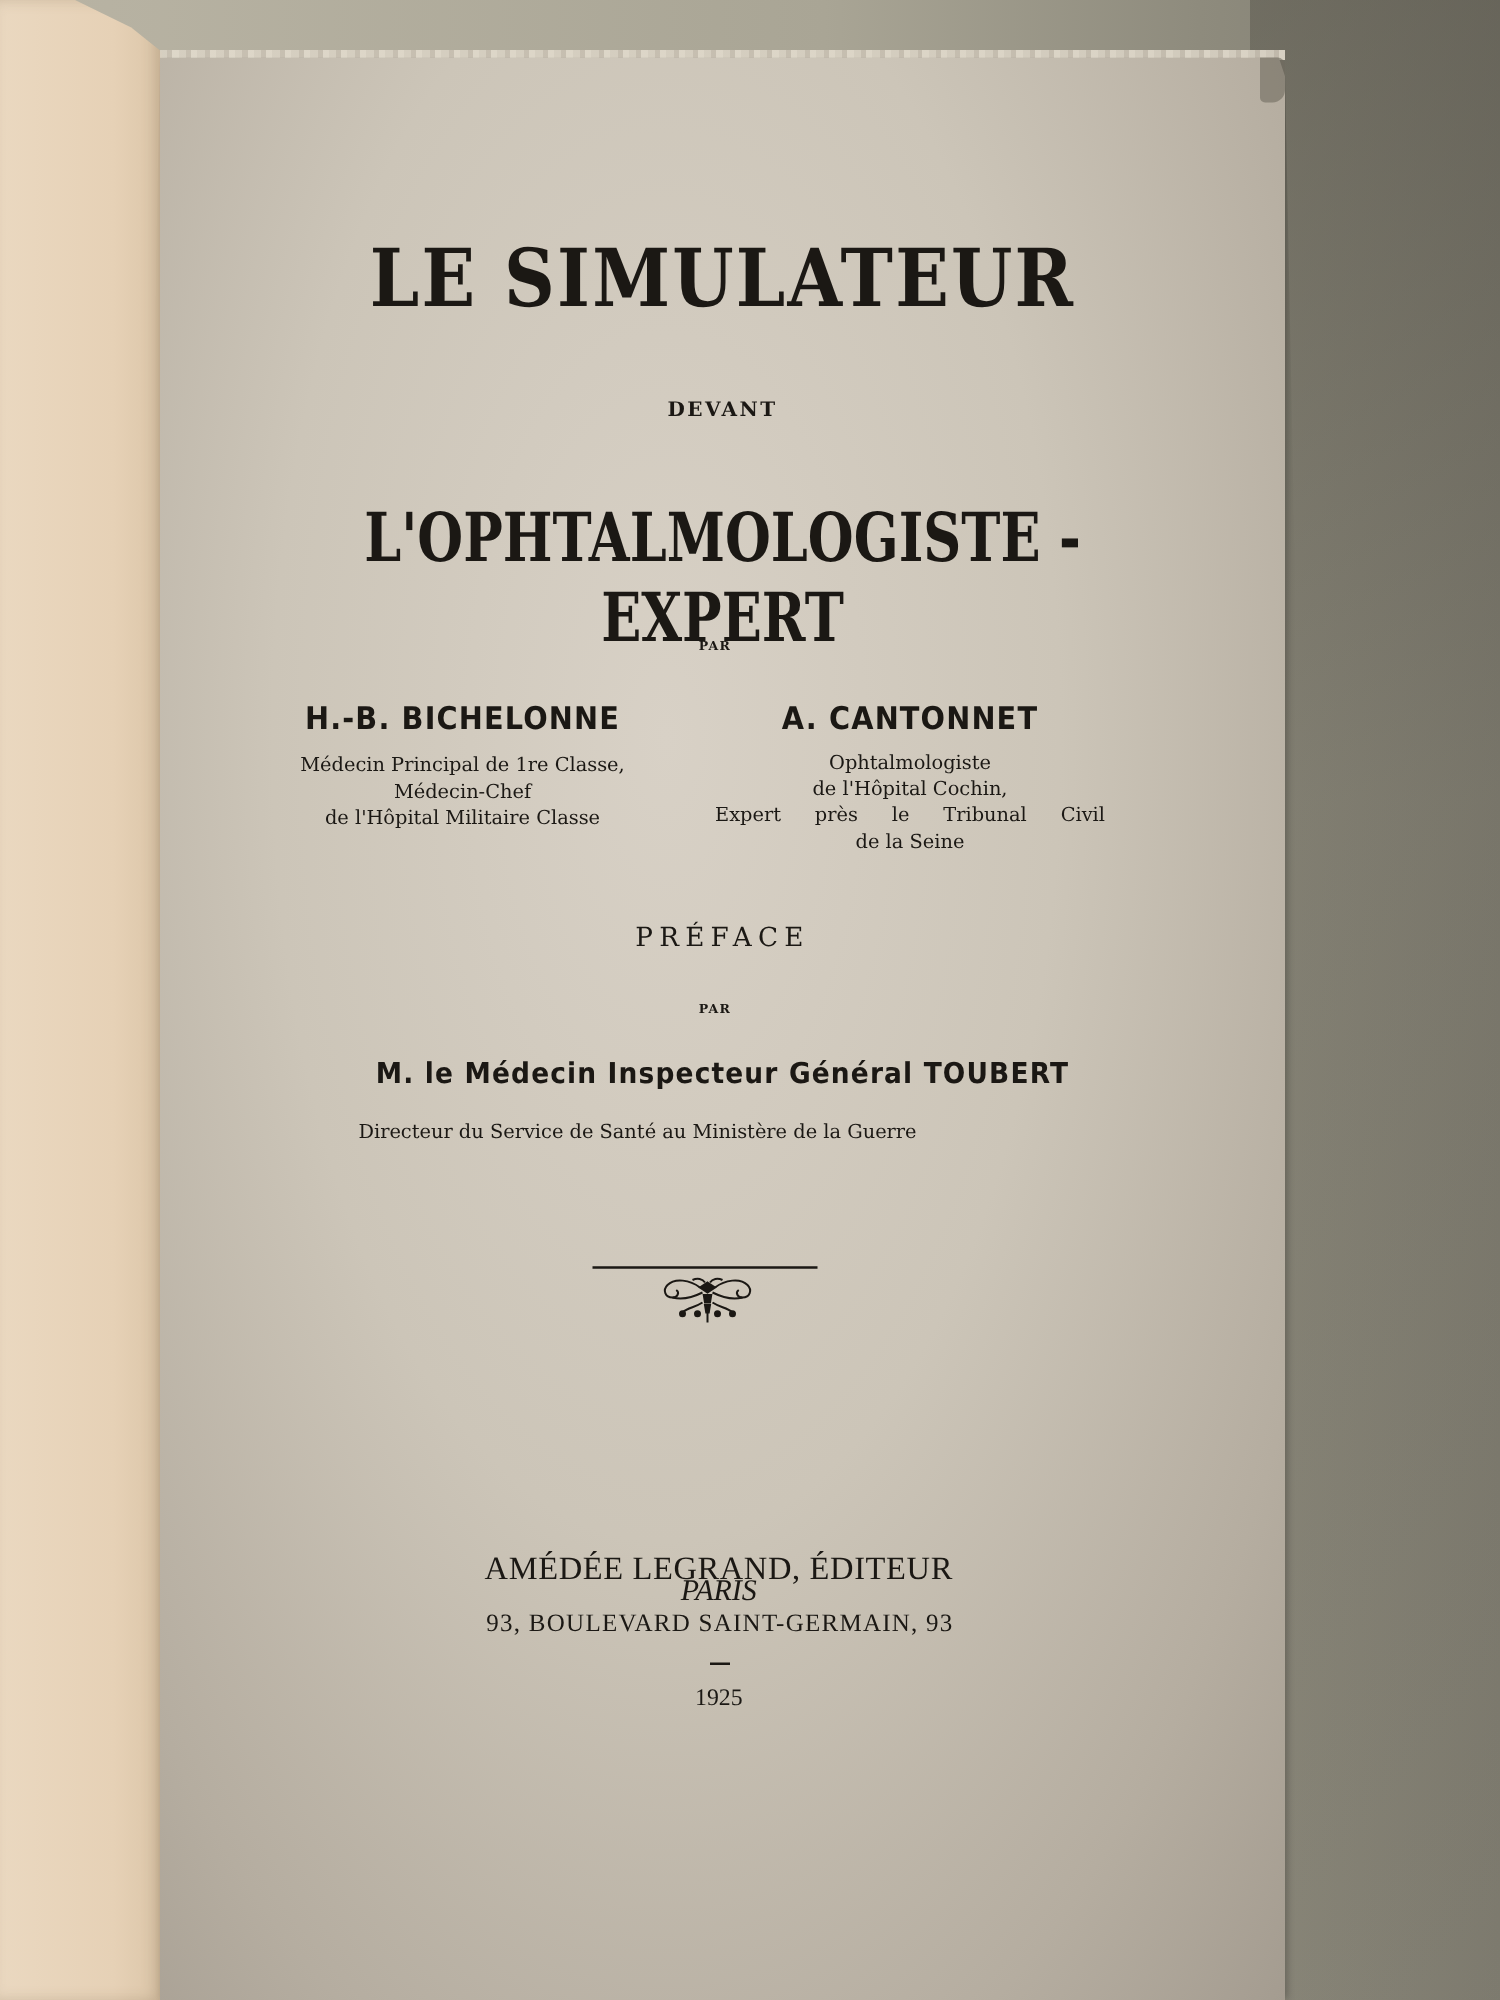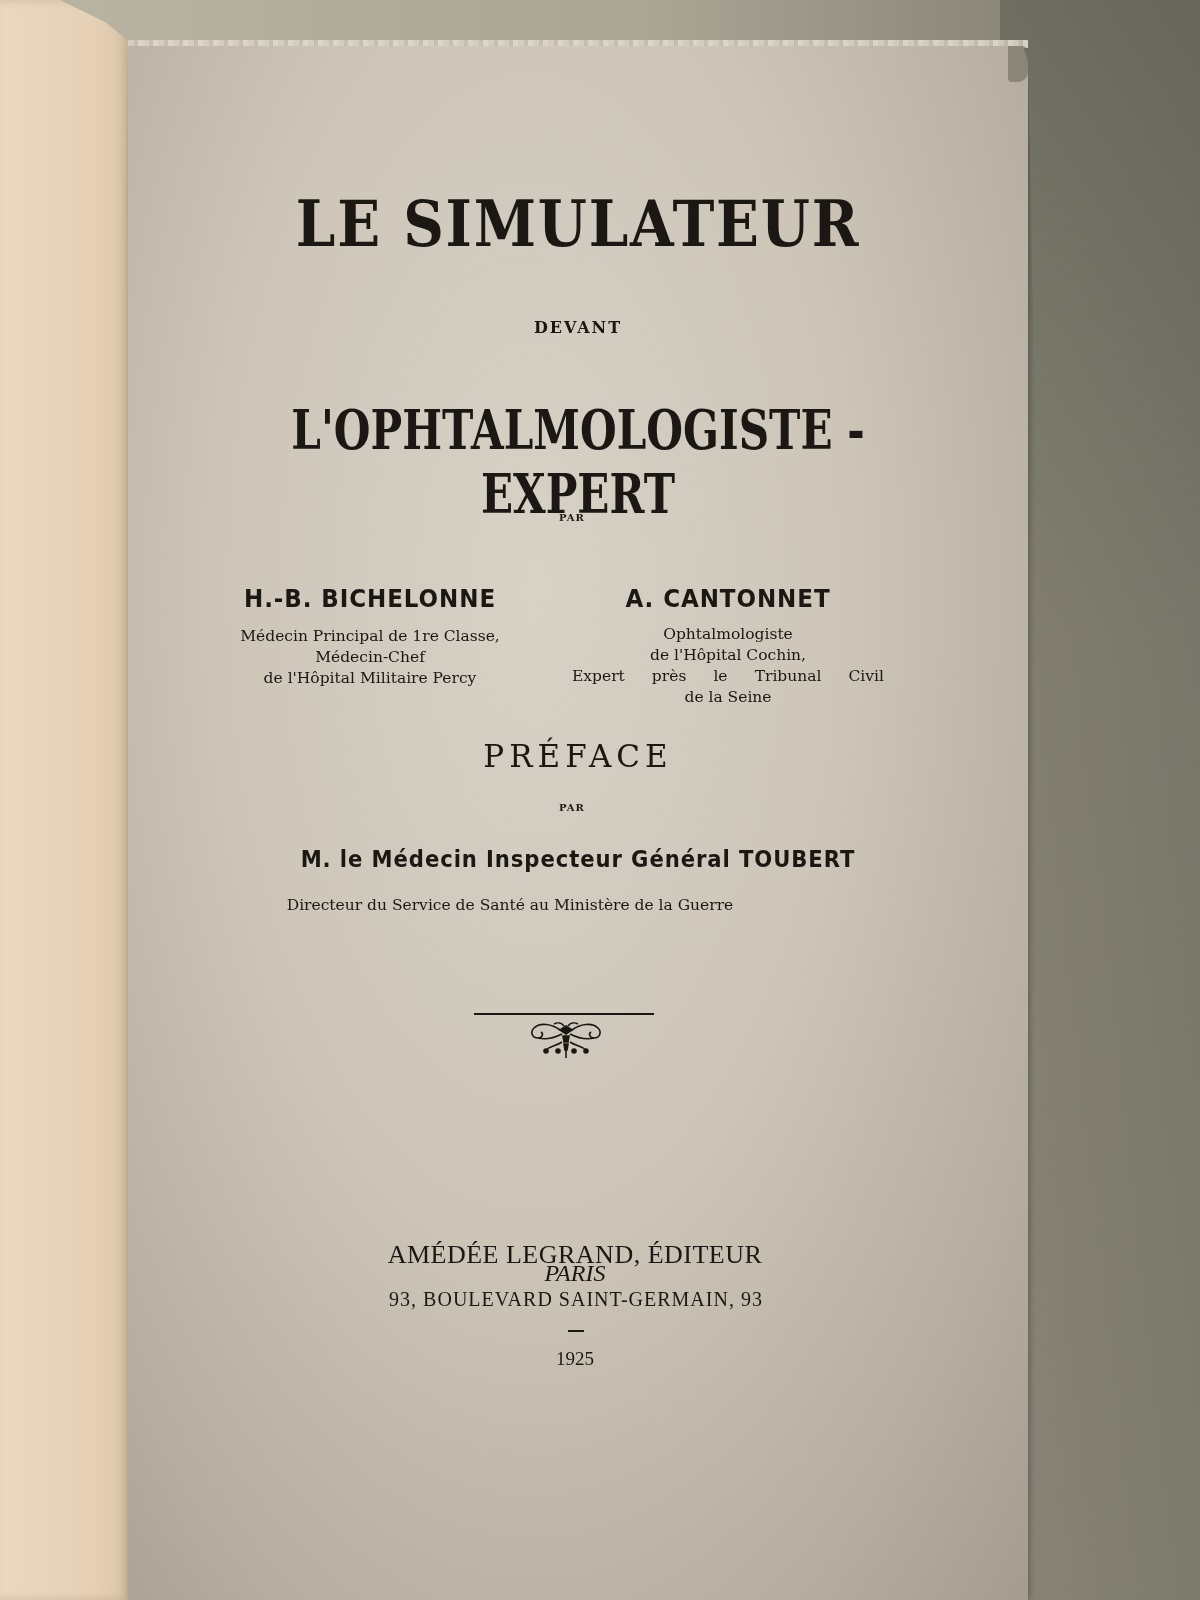--- a/index.html
+++ b/index.html
@@ -99,21 +99,21 @@
       left: 0; width: 900px;
       font-family: "DejaVu Serif", serif;
       font-weight: bold;
       font-size: 10px;
       letter-spacing: 1px;
     }
     .par.first { top: 512px; left: -6px; }
     .par.second { top: 802px; left: -6px; }
     .author {
       position: absolute;
-      top: 584px;
+      top: 560px;
       text-align: center;
     }
     .author.left { left: 82px; width: 320px; }
     .author.right { left: 440px; width: 320px; }
     .author-name {
       font-family: "DejaVu Sans", sans-serif;
       font-weight: bold;
       font-size: 25px;
       letter-spacing: 1px;
       transform: scaleX(0.92);
@@ -131,21 +131,21 @@
     .author.right .author-line.justified {
       text-align: justify;
       text-align-last: justify;
       padding: 0 4px;
     }
     .preface {
       position: absolute;
       top: 738px;
       left: 0; width: 900px;
       font-family: "DejaVu Serif", serif;
-      font-size: 31px;
+      font-size: 21px;
       letter-spacing: 5px;
     }
     .prefacer {
       position: absolute;
       top: 846px;
       left: 0; width: 900px;
       font-family: "DejaVu Sans", sans-serif;
       font-weight: bold;
       font-size: 23px;
       letter-spacing: 1px;
@@ -230,21 +230,21 @@
   <div class="devant">DEVANT</div>
   <h2 class="subtitle">L'OPHTALMOLOGISTE - EXPERT</h2>
 
   <div class="par first">PAR</div>
 
   <div class="author left">
     <span class="author-name">H.-B. BICHELONNE</span>
     <div class="author-lines">
       <span class="author-line">Médecin Principal de 1re Classe,</span>
       <span class="author-line">Médecin-Chef</span>
-      <span class="author-line">de l'Hôpital Militaire Percy</span>
+      <span class="author-line">de l'Hôpital Militaire Classe</span>
     </div>
   </div>
 
   <div class="author right">
     <span class="author-name">A. CANTONNET</span>
     <div class="author-lines">
       <span class="author-line">Ophtalmologiste</span>
       <span class="author-line">de l'Hôpital Cochin,</span>
       <span class="author-line justified">Expert près le Tribunal Civil</span>
       <span class="author-line">de la Seine</span>

